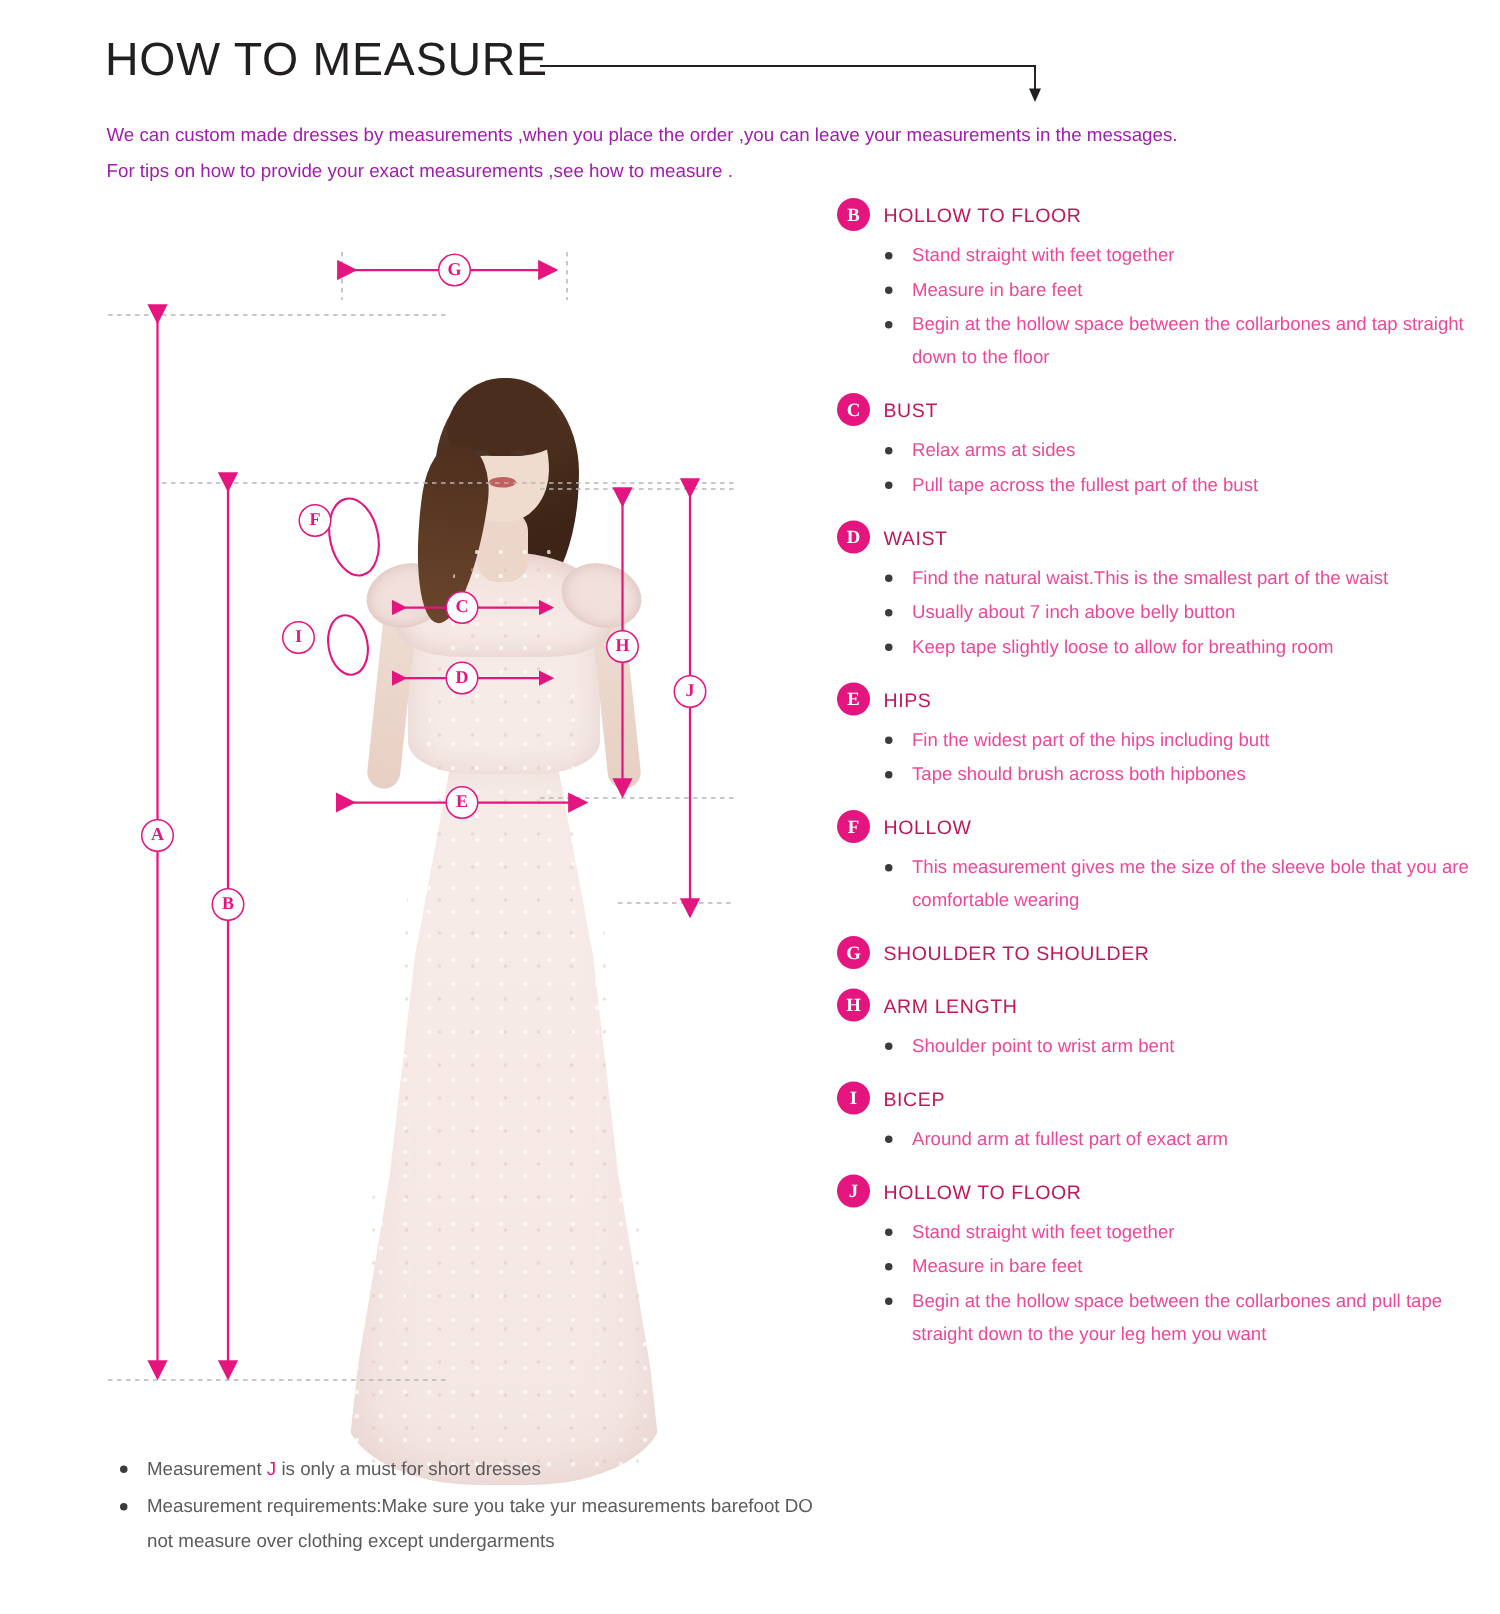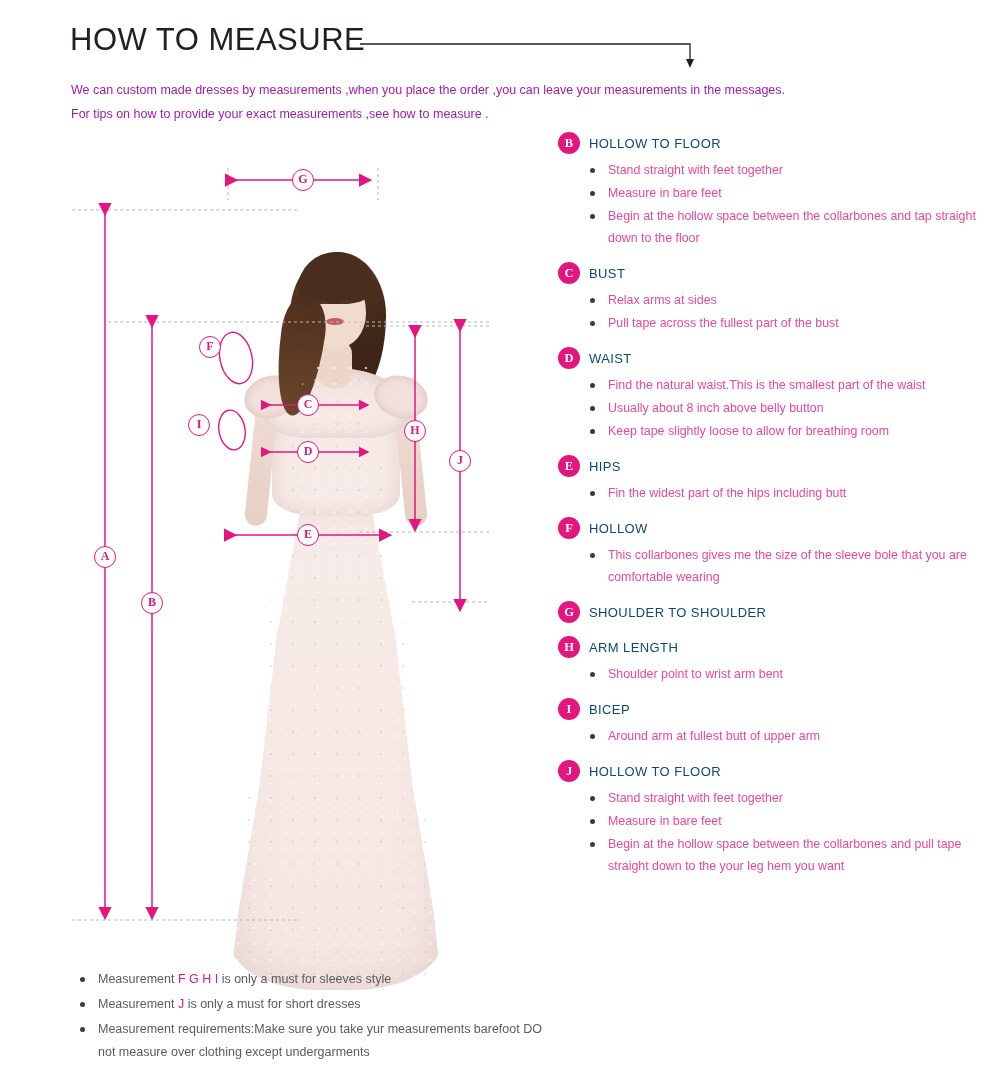--- a/index.html
+++ b/index.html
@@ -254,21 +254,21 @@
     color: #ffffff;
     font-size: 12.5px;
     font-weight: bold;
     line-height: 22px;
     text-align: center;
     font-family: "Liberation Serif", serif;
   }
   .guide-title {
     font-size: 13px;
     letter-spacing: .4px;
-    color: #0c4a6e;
+    color: #be185d;
   }
   .guide-items { list-style: none; margin: 0; padding: 0 0 0 26px; }
   .guide-items li {
     position: relative;
     padding-left: 24px;
     font-size: 12.4px;
     line-height: 22px;
     color: #ec4899;
     margin-bottom: 1px;
   }
@@ -365,23 +365,20 @@
   <div class="mk" style="left:128px; top:274px;">I</div>
   <div class="mk" style="left:237px; top:254px;">C</div>
   <div class="mk" style="left:237px; top:301px;">D</div>
   <div class="mk" style="left:237px; top:384px;">E</div>
   <div class="mk" style="left:344px; top:280px;">H</div>
   <div class="mk" style="left:389px; top:310px;">J</div>
 </div>
 
 <div class="notes">
   <div class="row">
-    <span>Measurement </span><span class="pink">F G H I</span><span> is only a must for sleeves style</span>
-  </div>
-  <div class="row">
     <span>Measurement </span><span class="pink">J</span><span> is only a must for short dresses</span>
   </div>
   <div class="row">
     <span>Measurement requirements:Make sure you take yur measurements barefoot DO not measure over clothing except undergarments</span>
   </div>
 </div>
 
 <div class="guide">
 
   <div class="guide-block">
@@ -407,42 +404,43 @@
     </ul>
   </div>
 
   <div class="guide-block">
     <div class="guide-head">
       <span class="badge">D</span>
       <span class="guide-title">WAIST</span>
     </div>
     <ul class="guide-items">
       <li>Find the natural waist.This is the smallest part of the waist</li>
-      <li>Usually about 8 inch above belly button</li>
+      <li>Usually about 7 inch above belly button</li>
       <li>Keep tape slightly loose to allow for breathing room</li>
     </ul>
   </div>
 
   <div class="guide-block">
     <div class="guide-head">
       <span class="badge">E</span>
       <span class="guide-title">HIPS</span>
     </div>
     <ul class="guide-items">
       <li>Fin the widest part of the hips including butt</li>
+      <li>Tape should brush across both hipbones</li>
     </ul>
   </div>
 
   <div class="guide-block">
     <div class="guide-head">
       <span class="badge">F</span>
       <span class="guide-title">HOLLOW</span>
     </div>
     <ul class="guide-items">
-      <li>This collarbones gives me the size of the sleeve bole that you are comfortable wearing</li>
+      <li>This measurement gives me the size of the sleeve bole that you are comfortable wearing</li>
     </ul>
   </div>
 
   <div class="guide-block">
     <div class="guide-head">
       <span class="badge">G</span>
       <span class="guide-title">SHOULDER TO SHOULDER</span>
     </div>
   </div>
 
@@ -455,21 +453,21 @@
       <li>Shoulder point to wrist arm bent</li>
     </ul>
   </div>
 
   <div class="guide-block">
     <div class="guide-head">
       <span class="badge">I</span>
       <span class="guide-title">BICEP</span>
     </div>
     <ul class="guide-items">
-      <li>Around arm at fullest butt of upper arm</li>
+      <li>Around arm at fullest part of exact arm</li>
     </ul>
   </div>
 
   <div class="guide-block">
     <div class="guide-head">
       <span class="badge">J</span>
       <span class="guide-title">HOLLOW TO FLOOR</span>
     </div>
     <ul class="guide-items">
       <li>Stand straight with feet together</li>

